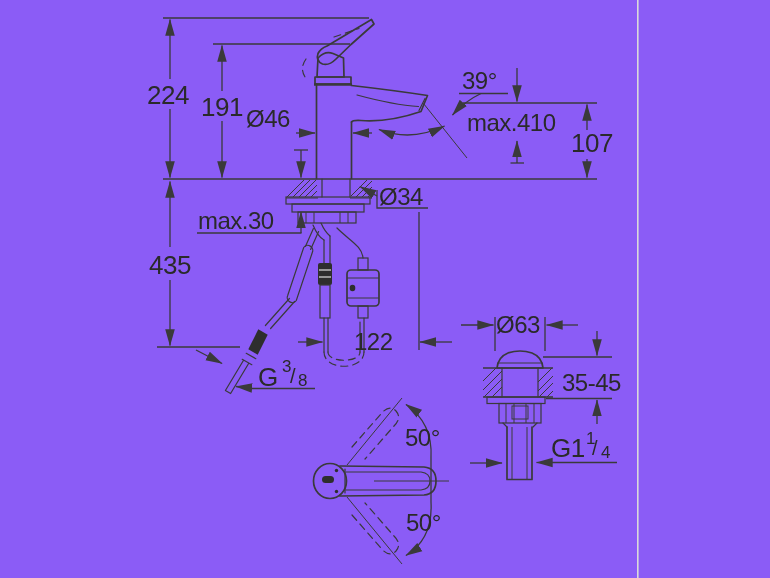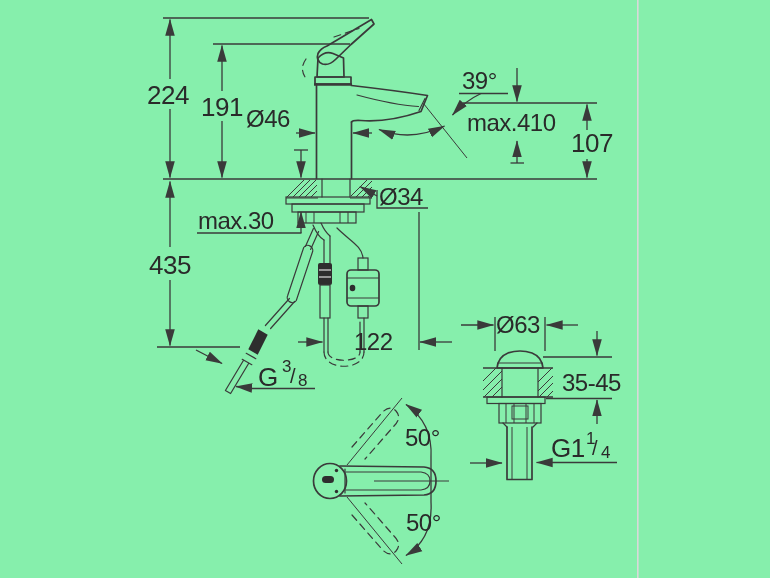--- a/index.html
+++ b/index.html
@@ -1,16 +1,16 @@
 <!DOCTYPE html>
 <html><head>
 <meta charset="utf-8">
 <style>
   html,body{margin:0;padding:0;background:#ffffff;width:770px;height:578px;overflow:hidden;}
-  .canvas{position:relative;width:770px;height:578px;background:#86efac;font-family:"Liberation Sans",sans-serif;}
+  .canvas{position:relative;width:770px;height:578px;background:#8b5cf6;font-family:"Liberation Sans",sans-serif;}
   svg{position:absolute;left:0;top:0;}
   svg text{fill:#2a2a2a;font-family:"Liberation Sans",sans-serif;letter-spacing:-0.5px;}
   .obj{stroke:#3a3a3a;stroke-width:1.7;fill:none;stroke-linecap:round;stroke-linejoin:round;}
   .obj2{stroke:#3a3a3a;stroke-width:1.2;fill:none;stroke-linecap:round;}
   .dim{stroke:#3a3a3a;stroke-width:1.3;fill:none;stroke-linecap:butt;}
   .thin{stroke:#3a3a3a;stroke-width:1;fill:none;}
   .dark{fill:#2e2e2e;stroke:none;}
   .dashed{stroke-dasharray:7 5;}
   .t26{font-size:26px;}
   .t24{font-size:24px;}

